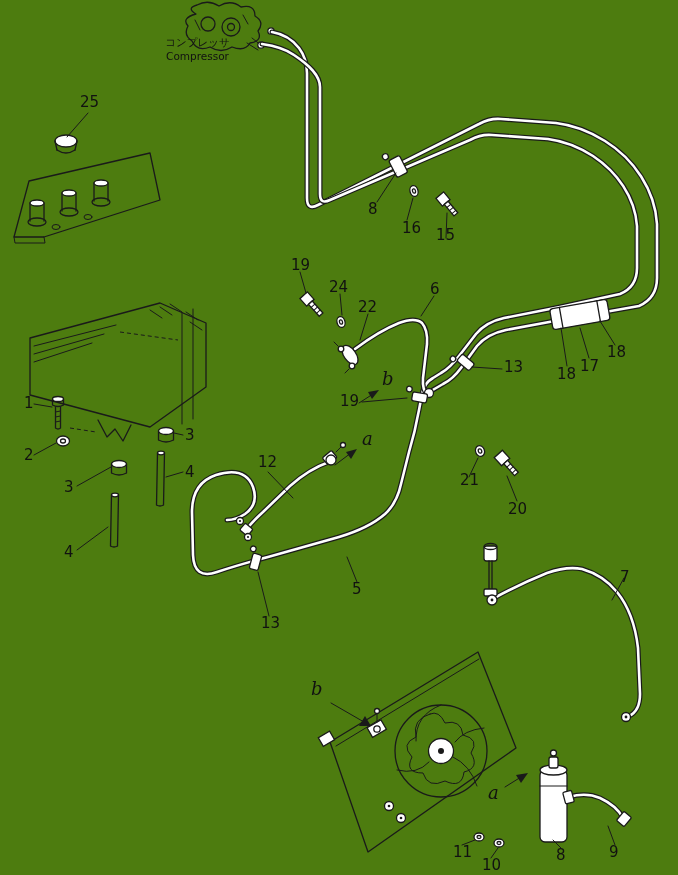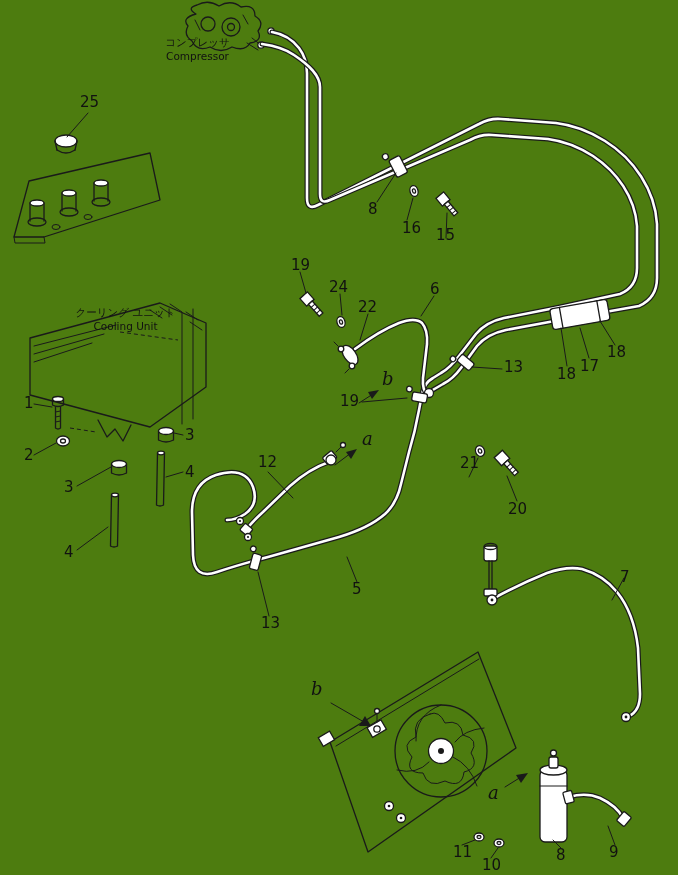--- a/index.html
+++ b/index.html
@@ -292,24 +292,20 @@
       <polygon class="solid" points="371,726 359,726 365,716"></polygon>
       <path class="thin" d="M 505 787 L 521 777"></path>
       <polygon class="solid" points="528,773 516,775 521,783"></polygon>
     </g>
   </svg>
 
   <div class="ann" style="left:150px;top:36px;width:95px">
     <div>コンプレッサ</div>
     <div>Compressor</div>
   </div>
-  <div class="ann" style="left:68px;top:306px;width:115px">
-    <div>クーリング ユニット</div>
-    <div>Cooling Unit</div>
-  </div>
 
   <div class="num" style="left:80px;top:95px">25</div>
   <div class="num" style="left:368px;top:202px">8</div>
   <div class="num" style="left:402px;top:221px">16</div>
   <div class="num" style="left:436px;top:228px">15</div>
   <div class="num" style="left:291px;top:258px">19</div>
   <div class="num" style="left:329px;top:280px">24</div>
   <div class="num" style="left:358px;top:300px">22</div>
   <div class="num" style="left:430px;top:282px">6</div>
   <div class="num" style="left:504px;top:360px">13</div>
@@ -317,21 +313,21 @@
   <div class="num" style="left:557px;top:367px">18</div>
   <div class="num" style="left:580px;top:359px">17</div>
   <div class="num" style="left:607px;top:345px">18</div>
   <div class="num" style="left:24px;top:396px">1</div>
   <div class="num" style="left:24px;top:448px">2</div>
   <div class="num" style="left:185px;top:428px">3</div>
   <div class="num" style="left:64px;top:480px">3</div>
   <div class="num" style="left:185px;top:465px">4</div>
   <div class="num" style="left:64px;top:545px">4</div>
   <div class="num" style="left:258px;top:455px">12</div>
-  <div class="num" style="left:460px;top:456px">21</div>
+  <div class="num" style="left:460px;top:473px">21</div>
   <div class="num" style="left:508px;top:502px">20</div>
   <div class="num" style="left:352px;top:582px">5</div>
   <div class="num" style="left:261px;top:616px">13</div>
   <div class="num" style="left:620px;top:570px">7</div>
   <div class="num" style="left:453px;top:845px">11</div>
   <div class="num" style="left:482px;top:858px">10</div>
   <div class="num" style="left:556px;top:848px">8</div>
   <div class="num" style="left:609px;top:845px">9</div>
 
   <div class="vletter" style="left:362px;top:430px">a</div>

